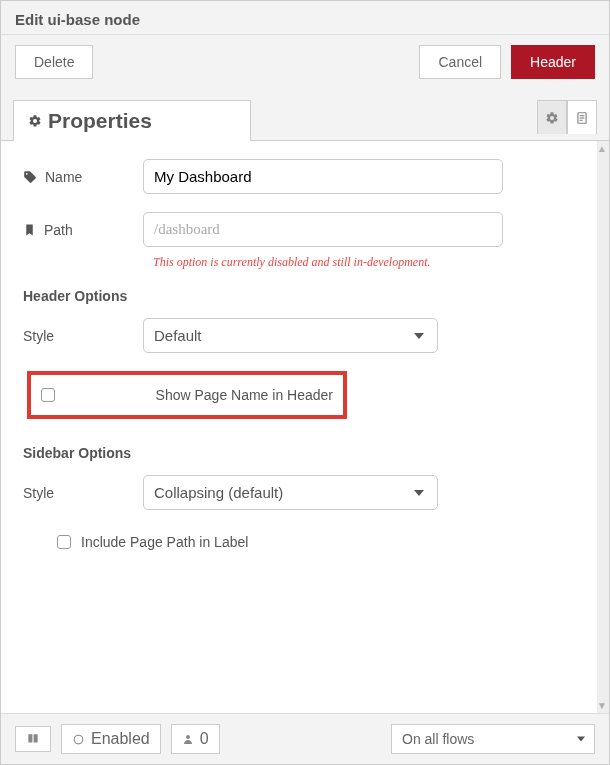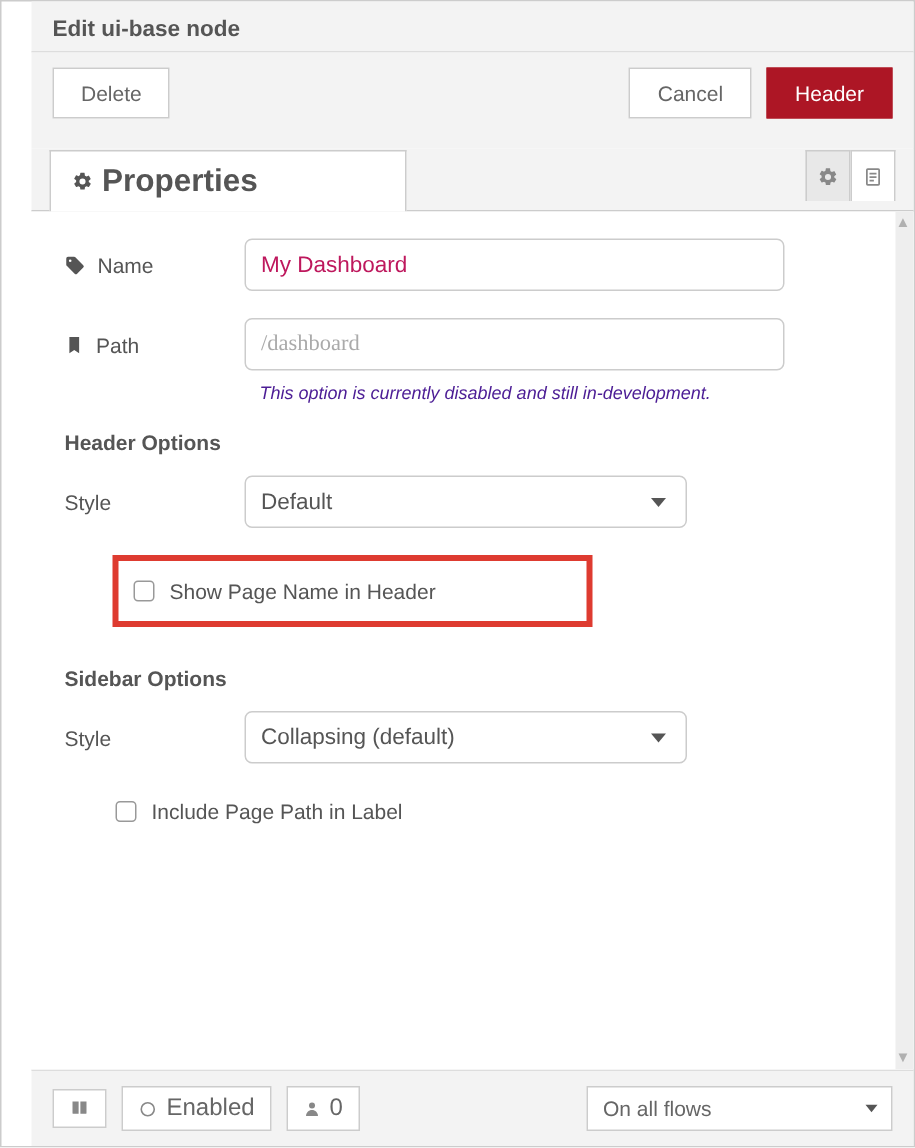--- a/index.html
+++ b/index.html
@@ -8,21 +8,20 @@
     font-family: Arial, Helvetica, sans-serif;
     font-size: 14px;
     color: #555;
     background: #fff;
   }
   .app {
     width: 610px; height: 765px;
     border: 1px solid #ccc;
     display: flex; flex-direction: column;
     position: relative;
-    padding-left: 20px;
   }
   
   .title-bar {
     background: #f3f3f3;
     border-bottom: 1px solid #ddd;
     padding: 10px 14px 6px;
     font-size: 15px;
     font-weight: bold;
     color: #555;
   }
@@ -113,33 +112,34 @@
     width: 110px;
     display: flex; align-items: center; gap: 8px;
     color: #555;
   }
   input[type=text].field, .select {
     width: 360px;
     padding: 8px 10px;
     font-size: 15px;
     border: 1px solid #ccc;
     border-radius: 5px;
-    color: #be185d;
+    color: #000000;
     background: #fff;
   }
   input[type=text].field:disabled {
     color: #aaa;
     font-family: Liberation Serif, serif;
   }
   input[type=text].field::placeholder { color: #aaa; }
   .hint {
     font-style: italic;
-    color: #4c1d95;
+    color: #ef4444;
     font-size: 12px;
     margin: -10px 0 18px 130px;
+    font-family: Liberation Serif, serif;
   }
   .section-heading {
     font-weight: bold;
     color: #555;
     margin: 6px 0 14px 0;
   }
   .select-wrap { position: relative; width: 295px; }
   .select-wrap select {
     width: 100%;
     padding: 8px 10px;
@@ -159,21 +159,22 @@
   .check-row {
     display: flex; align-items: center; gap: 10px;
     margin-left: 28px;
     margin-bottom: 26px;
     padding: 6px 6px;
   }
   .check-row.highlight {
     border: 4px solid #de3b30;
     width: 320px;
     padding: 12px 10px;
-    margin-left: 32px;
+    margin-left: 4px;
+    justify-content: space-between;
   }
   .cb {
     width: 14px; height: 14px; border: 1px solid #999; border-radius: 3px;
     display: inline-block;
   }
   
   .footer {
     border-top: 1px solid #ddd;
     background: #f3f3f3;
     padding: 10px 14px;

